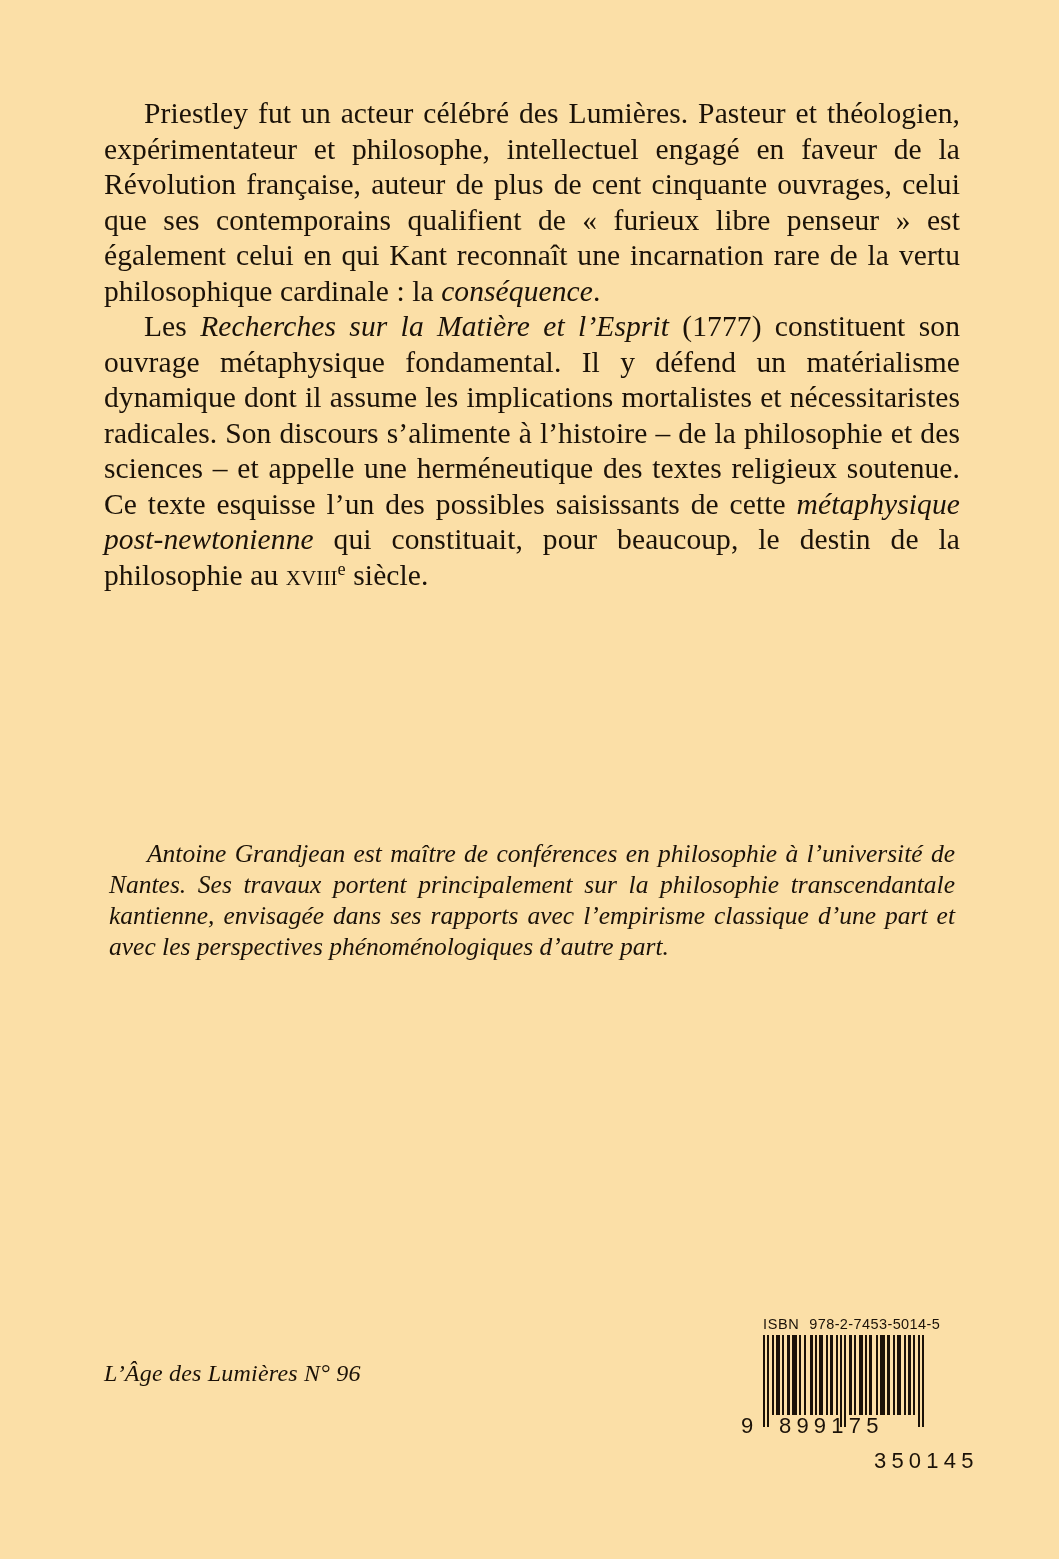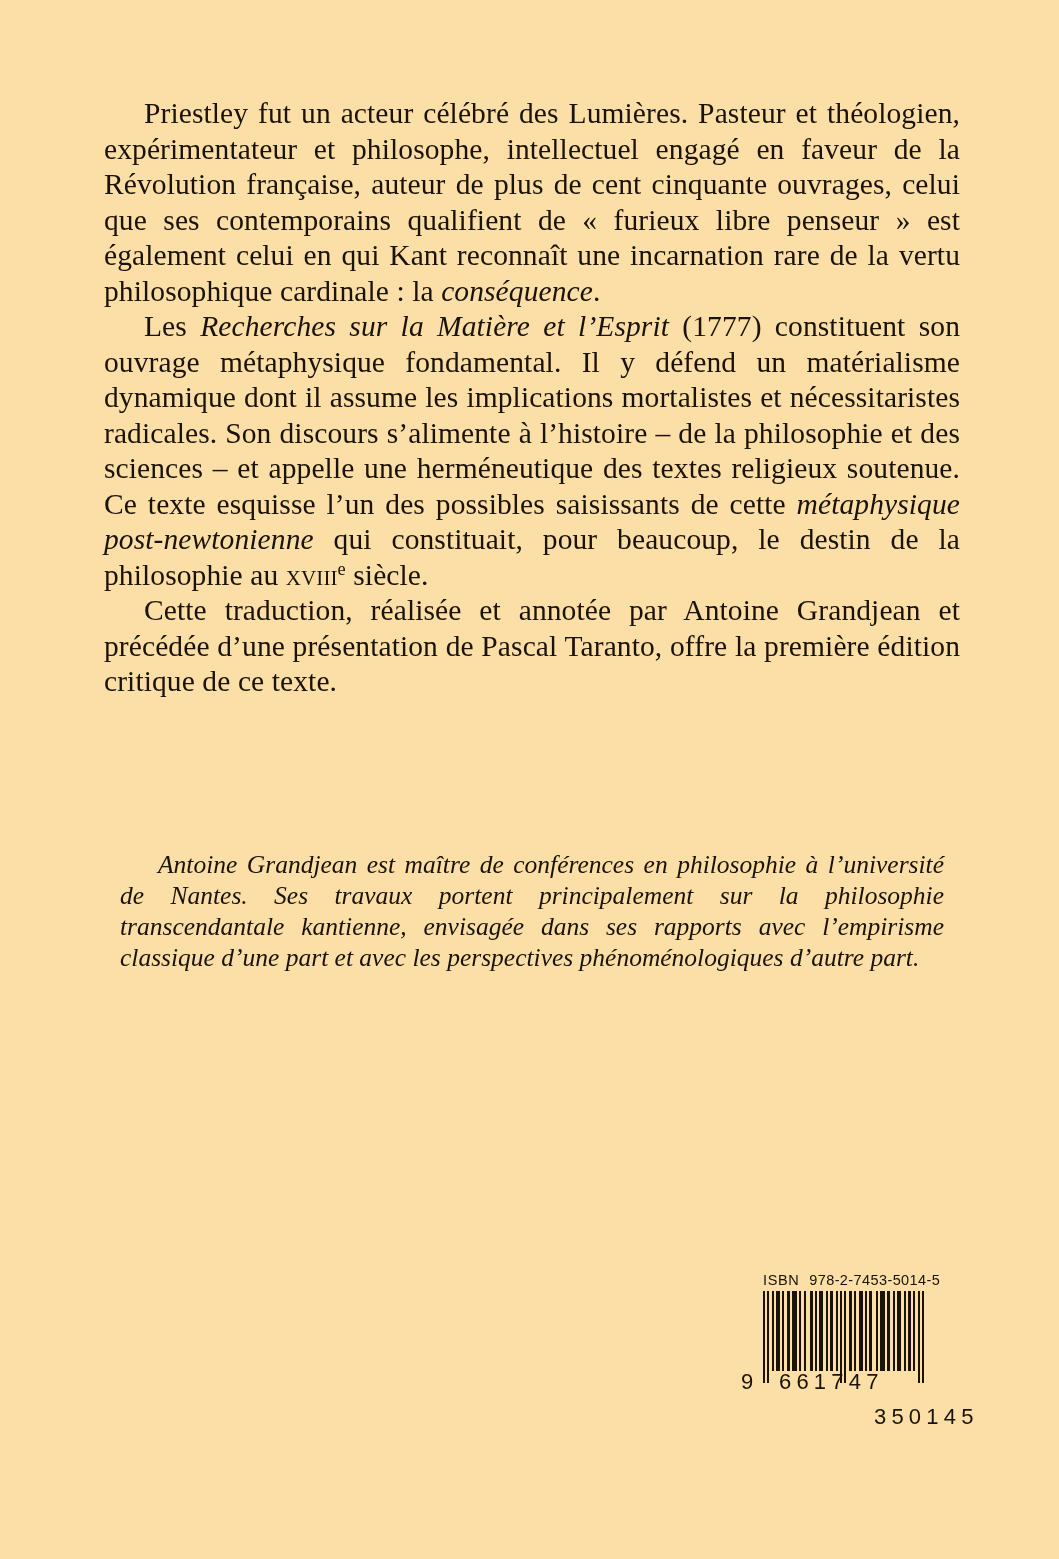--- a/index.html
+++ b/index.html
@@ -44,21 +44,21 @@
     position: absolute;
     left: 104px;
     top: 833px;
     width: 856px;
     font-size: 25.5px;
     line-height: 31px;
     font-style: italic;
     text-align: justify;
   }
   .bio p {
-    margin: 16px;
+    margin: 5px;
     text-indent: 38px;
   }
   .bio p.last-line-left {
     text-align-last: left;
   }
   .nonitalic { font-style: normal; }
   i.em { font-style: italic; }
   .smallcaps {
     font-variant: small-caps;
   }
@@ -82,20 +82,21 @@
     width: 219px;
   }
   .isbn-label {
     font-family: "Liberation Sans", sans-serif;
     font-size: 14.5px;
     letter-spacing: 0.3px;
     color: #1b1208;
     padding-left: 22px;
     padding-bottom: 3px;
     white-space: nowrap;
+    margin-top: 44px;
   }
   .isbn-label .isbn-word { letter-spacing: 0.6px; }
   .isbn-label .isbn-num { margin-left: 10px; letter-spacing: 0.4px; }
   .barcode {
     position: relative;
     height: 96px;
     width: 219px;
   }
   .bars {
     position: absolute;
@@ -144,27 +145,27 @@
   }
 </style>
 </head>
 <body>
 
 <div class="page">
 
   <div class="blurb">
     <p>Priestley fut un acteur célébré des Lumières. Pasteur et théologien, expérimentateur et philosophe, intellectuel engagé en faveur de la Révolution française, auteur de plus de cent cinquante ouvrages, celui que ses contemporains qualifient de « furieux libre penseur » est également celui en qui Kant reconnaît une incarnation rare de la vertu philosophique cardinale : la <i class="em">conséquence</i>.</p>
     <p class="last-line-left">Les <i class="em">Recherches sur la Matière et l’Esprit</i> (1777) constituent son ouvrage métaphysique fondamental. Il y défend un matérialisme dynamique dont il assume les implications mortalistes et nécessitaristes radicales. Son discours s’alimente à l’histoire – de la philosophie et des sciences – et appelle une herméneutique des textes religieux soutenue. Ce texte esquisse l’un des possibles saisissants de cette <i class="em">métaphysique post-newtonienne</i> qui constituait, pour beaucoup, le destin de la philosophie au <span class="smallcaps">xviii</span><sup>e</sup> siècle.</p>
-    <p class="last-line-left">Cette traduction, réalisée et annotée par Antoine Grandjean et précédée d’une présentation de Pascal Taranto, offre la première édition critique de ce texte.</p>
   </div>
 
   <div class="bio">
     <p class="last-line-left">Antoine Grandjean est maître de conférences en philosophie à l’université de Nantes. Ses travaux portent principalement sur la philosophie transcendantale kantienne, envisagée dans ses rapports avec l’empirisme classique d’une part et avec les perspectives phénoménologiques d’autre part.</p>
   </div>
 
+  <div class="series">L’Âge des Lumières N° 96</div>
 
   <div class="barcode-block">
     <div class="isbn-label"><span class="isbn-word">ISBN</span><span class="isbn-num">978-2-7453-5014-5</span></div>
     <div class="barcode">
       <div class="bars">
         <span class="tall" style="width:2px"></span>
           <span class="w" style="width:2px"></span>
           <span class="tall" style="width:2px"></span>
           <span class="w" style="width:3px"></span>
         <span style="width:2px"></span>
@@ -222,19 +223,19 @@
         <span style="width:3px"></span>
           <span class="w" style="width:2px"></span>
           <span style="width:2px"></span>
           <span class="w" style="width:3px"></span>
         <span class="tall" style="width:2px"></span>
           <span class="w" style="width:2px"></span>
           <span class="tall" style="width:2px"></span>
       </div>
       <div class="barcode-digits">
         <span class="bd-lead">9</span>
-        <span class="bd-left">661747</span>
+        <span class="bd-left">899175</span>
         <span class="bd-right">350145</span>
       </div>
     </div>
   </div>
 
 </div>
 
 </body></html>

